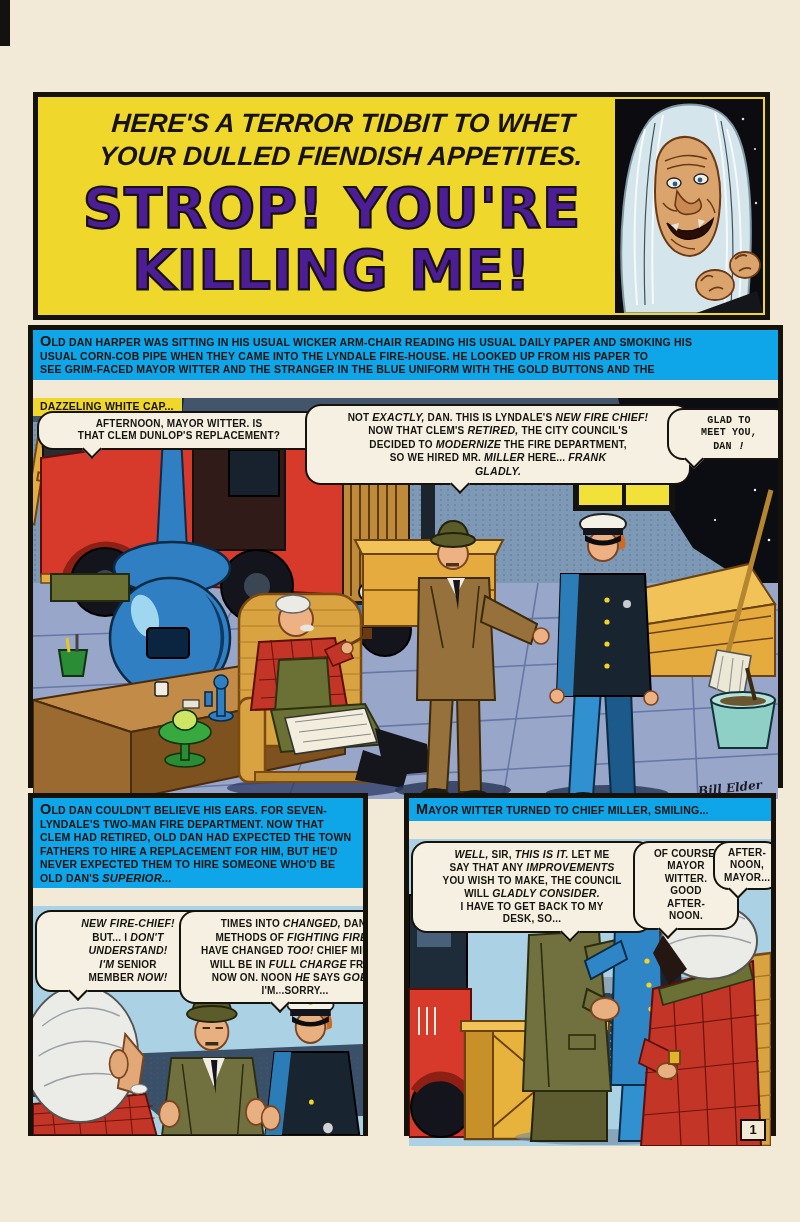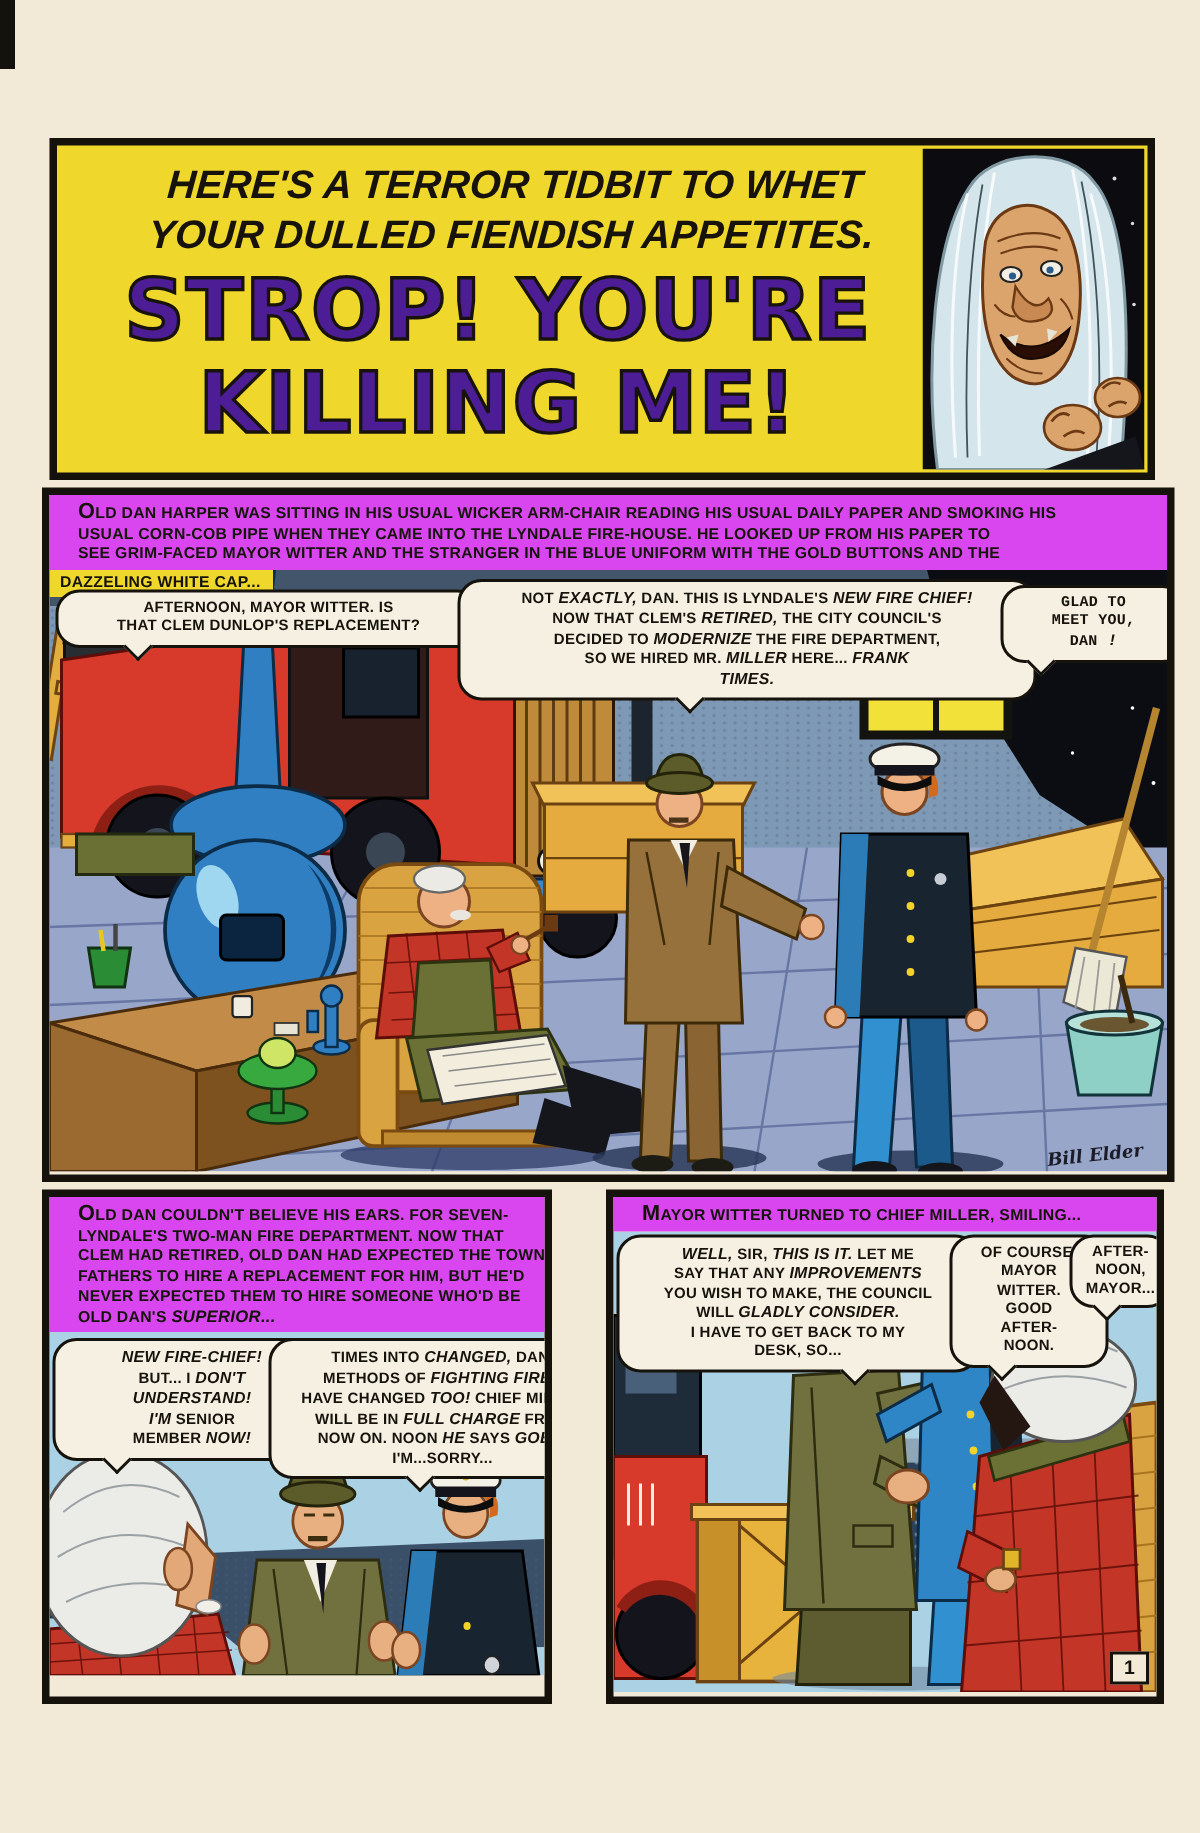--- a/index.html
+++ b/index.html
@@ -2,24 +2,24 @@
 <html><head>
 <meta charset="utf-8">
 <style>
   html,body{margin:0;padding:0;background:#f2e9d6;}
   .page{position:relative;width:800px;height:1222px;background:#f2e9d6;overflow:hidden;
         font-family:"Liberation Sans",sans-serif;}
   .artifact{position:absolute;left:0;top:0;width:10px;height:46px;background:#14120e;}
   .panel{position:absolute;border:5px solid #15120c;box-sizing:border-box;background:#f2e9d6;}
   .lettering{font-weight:700;font-size:10.5px;line-height:13.5px;letter-spacing:.2px;color:#16130d;}
   .em{font-style:italic;font-weight:800;font-size:1.06em;}
-  .caption{background:#d946ef;padding:5px 7px 3px 19px;position:relative;z-index:3;}
+  .caption{background:#0ea5e9;padding:5px 7px 3px 7px;position:relative;z-index:3;}
   .caption .tline{white-space:nowrap;}
   .caption .tline:first-child::first-letter{font-size:14.5px;}
-  .art{position:relative;overflow:hidden;}
+  .art{position:relative;overflow:hidden;margin-top:18px;}
   .art svg{position:absolute;left:0;top:0;width:100%;height:100%;}
   .balloon{position:absolute;background:#f5f0e2;border:2px solid #16130d;border-radius:16px;
            padding:5px 8px;z-index:5;text-align:center;font-size:10px;line-height:12.5px;}
   .balloon .tline{white-space:nowrap;}
   .tail{position:absolute;width:12px;height:12px;background:#f5f0e2;border-right:2px solid #16130d;
         border-bottom:2px solid #16130d;transform:rotate(45deg);bottom:-8px;}
   .chip{position:absolute;left:0;top:0;z-index:4;background:#efd82b;padding:2px 8px 3px 7px;white-space:nowrap;}
   
   .title-panel{position:absolute;left:33px;top:92px;width:737px;height:228px;background:#efd82b;
                border:5px solid #15120c;box-sizing:border-box;}
@@ -326,21 +326,21 @@
             <div class="tline"><span>THAT CLEM DUNLOP'S REPLACEMENT?</span></div>
           </div>
         <div class="tail" style="left:46px;"></div>
       </div>
       <div class="balloon lettering" style="left:272px;top:6px;width:366px;">
         <div>
             <div class="tline"><span>NOT </span><span class="em">EXACTLY,</span><span> DAN.  THIS IS LYNDALE'S </span><span class="em">NEW FIRE CHIEF!</span></div>
             <div class="tline"><span>NOW THAT CLEM'S </span><span class="em">RETIRED,</span><span> THE CITY COUNCIL'S</span></div>
             <div class="tline"><span>DECIDED TO </span><span class="em">MODERNIZE</span><span> THE FIRE DEPARTMENT,</span></div>
             <div class="tline"><span>SO WE HIRED MR. </span><span class="em">MILLER</span><span> HERE... </span><span class="em">FRANK</span></div>
-            <div class="tline"><span class="em">TIMES.</span></div>
+            <div class="tline"><span class="em">GLADLY.</span></div>
           </div>
         <div class="tail" style="left:146px;"></div>
       </div>
       <div class="balloon lettering" style="left:634px;top:10px;width:104px;font-family:Liberation Mono, monospace;">
         <div>
             <div class="tline"><span>GLAD TO</span></div>
             <div class="tline"><span>MEET YOU,</span></div>
             <div class="tline"><span>DAN</span><span class="em"> !</span></div>
           </div>
         <div class="tail" style="left:18px;"></div>

